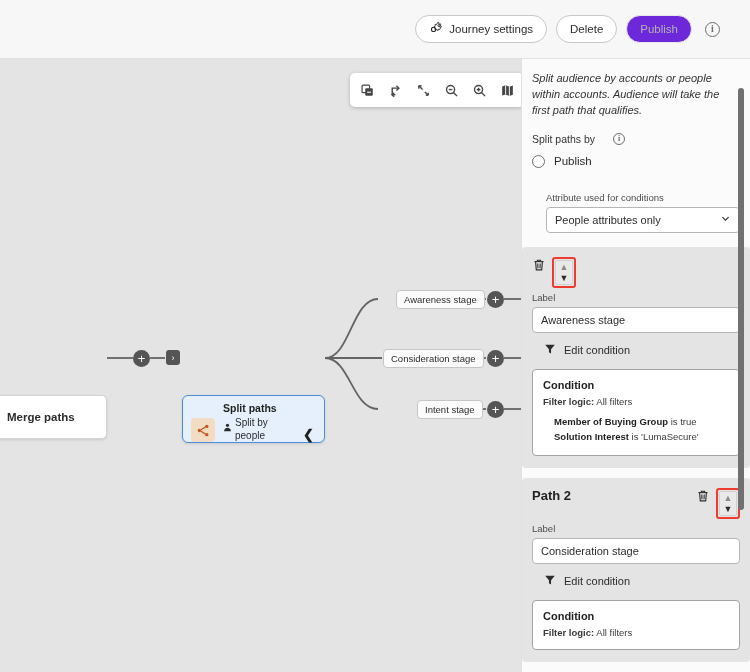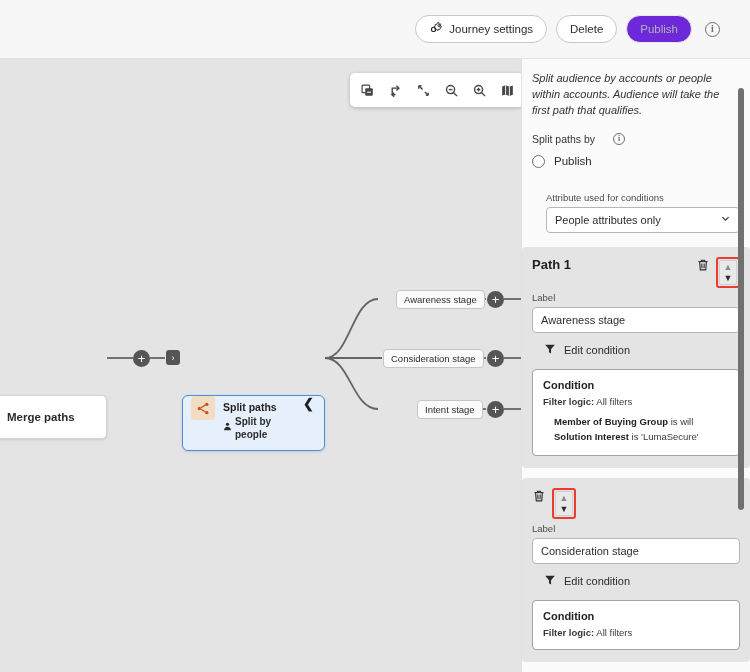--- a/index.html
+++ b/index.html
@@ -62,34 +62,34 @@
   .node-merge {
     position: absolute; left: -48px; top: 336px;
     width: 155px; height: 44px;
     background: #ffffff; border: 1px solid #d4d4d4; border-radius: 5px;
     box-shadow: 0 1px 3px rgba(0,0,0,0.12);
     display: flex; align-items: center; padding-left: 54px;
     font-size: 11.5px; font-weight: bold; color: #2c2c2c;
   }
   .node-split {
     position: absolute; left: 182px; top: 336px;
-    width: 143px; height: 56px;
+    width: 143px; height: 48px;
     background: #e6f0fc; border: 1.6px solid #4b8ce0; border-radius: 6px;
     box-shadow: 0 1px 3px rgba(0,0,0,0.12);
-    display: flex; align-items: flex-start; padding: 0 8px; gap: 8px;
+    display: flex; align-items: flex-end; padding: 0 8px; gap: 8px;
   }
   .split-icon {
     width: 24px; height: 24px; border-radius: 4px;
     background: #f2ddc4; display: flex; align-items: center; justify-content: center;
     flex: 0 0 auto;
   }
   .split-text { flex: 1 1 auto; line-height: 1.25; }
   .split-title { font-size: 10.5px; font-weight: bold; color: #1f1f1f; }
   .split-sub {
-    font-size: 10px; color: #2c2c2c; display: flex; align-items: center; gap: 3px; font-weight: bold;
+    font-size: 10px; color: #2c2c2c; display: flex; align-items: center; gap: 3px;
   }
   .node-chevron {
     flex: 0 0 auto; color: #1f1f1f; font-size: 13px; font-weight: bold;
     cursor: pointer; padding-right: 2px;
   }
 
   .plus-node {
     position: absolute; width: 17px; height: 17px; border-radius: 50%;
     background: #555555; color: #ffffff;
     display: flex; align-items: center; justify-content: center;
@@ -367,87 +367,87 @@
           <span>
             <svg width="11" height="11" viewBox="0 0 16 16" fill="none" stroke="#2c2c2c" stroke-width="1.6">
               <path d="M3.5 6 L8 10.5 L12.5 6"></path>
             </svg>
           </span>
         </div>
       </div>
     </div>
 
     <div style="margin-top:14px;">
-      <div class="path-card">
-        <div class="path-head">
-          <div class="path-title">Path 1</div>
-          <div class="trash-btn">
-            <svg width="14" height="14" viewBox="0 0 16 16" fill="none" stroke="#2c2c2c" stroke-width="1.25">
-              <path d="M2.8 4.1 L13.2 4.1"></path>
-              <path d="M6.2 4.1 L6.2 2.6 L9.8 2.6 L9.8 4.1"></path>
-              <path d="M4.1 4.1 L4.9 13.6 L11.1 13.6 L11.9 4.1"></path>
-              <path d="M6.6 6.3 L6.8 11.6"></path>
-                <path d="M9.4 6.3 L9.2 11.6"></path>
-            </svg>
-          </div>
-          <div class="reorder-wrap">
-            <div class="reorder">
-              <span class="up">▲</span>
-              <span class="down">▼</span>
-            </div>
-          </div>
-        </div>
-        <div class="path-label-txt">Label</div>
-        <input class="text-input" value="Awareness stage" style="">
-        <div class="edit-cond">
-          <span>
-            <svg width="12" height="12" viewBox="0 0 16 16" fill="#2c2c2c">
-              <path d="M1.6 2.4 L14.4 2.4 L9.4 8.2 L9.4 14 L6.6 12.2 L6.6 8.2 Z"></path>
-            </svg>
-          </span>
-          <span>Edit condition</span>
-        </div>
-        <div class="cond-box">
-          <div class="cond-title">Condition</div>
-          <div class="cond-logic">
-            <b>Filter logic:</b>
-            <span>All filters</span>
-          </div>
-          <div class="cond-list">
-            <div class="cond-sub">
-              <b>Member of Buying Group</b>
-              <span>is will</span>
-            </div>
-            <div class="cond-sub">
-              <b>Solution Interest</b>
-              <span>is 'LumaSecure'</span>
-            </div>
-          </div>
-        </div>
-      </div>
-
       <div class="path-card">
         <div class="path-head">
           <div class="trash-btn">
             <svg width="14" height="14" viewBox="0 0 16 16" fill="none" stroke="#2c2c2c" stroke-width="1.25">
               <path d="M2.8 4.1 L13.2 4.1"></path>
               <path d="M6.2 4.1 L6.2 2.6 L9.8 2.6 L9.8 4.1"></path>
               <path d="M4.1 4.1 L4.9 13.6 L11.1 13.6 L11.9 4.1"></path>
               <path d="M6.6 6.3 L6.8 11.6"></path>
                 <path d="M9.4 6.3 L9.2 11.6"></path>
             </svg>
           </div>
           <div class="reorder-wrap">
             <div class="reorder">
               <span class="up">▲</span>
               <span class="down">▼</span>
             </div>
           </div>
         </div>
         <div class="path-label-txt">Label</div>
+        <input class="text-input" value="Awareness stage" style="">
+        <div class="edit-cond">
+          <span>
+            <svg width="12" height="12" viewBox="0 0 16 16" fill="#2c2c2c">
+              <path d="M1.6 2.4 L14.4 2.4 L9.4 8.2 L9.4 14 L6.6 12.2 L6.6 8.2 Z"></path>
+            </svg>
+          </span>
+          <span>Edit condition</span>
+        </div>
+        <div class="cond-box">
+          <div class="cond-title">Condition</div>
+          <div class="cond-logic">
+            <b>Filter logic:</b>
+            <span>All filters</span>
+          </div>
+          <div class="cond-list">
+            <div class="cond-sub">
+              <b>Member of Buying Group</b>
+              <span>is true</span>
+            </div>
+            <div class="cond-sub">
+              <b>Solution Interest</b>
+              <span>is 'LumaSecure'</span>
+            </div>
+          </div>
+        </div>
+      </div>
+
+      <div class="path-card">
+        <div class="path-head">
+          <div class="path-title">Path 2</div>
+          <div class="trash-btn">
+            <svg width="14" height="14" viewBox="0 0 16 16" fill="none" stroke="#2c2c2c" stroke-width="1.25">
+              <path d="M2.8 4.1 L13.2 4.1"></path>
+              <path d="M6.2 4.1 L6.2 2.6 L9.8 2.6 L9.8 4.1"></path>
+              <path d="M4.1 4.1 L4.9 13.6 L11.1 13.6 L11.9 4.1"></path>
+              <path d="M6.6 6.3 L6.8 11.6"></path>
+                <path d="M9.4 6.3 L9.2 11.6"></path>
+            </svg>
+          </div>
+          <div class="reorder-wrap">
+            <div class="reorder">
+              <span class="up">▲</span>
+              <span class="down">▼</span>
+            </div>
+          </div>
+        </div>
+        <div class="path-label-txt">Label</div>
         <input class="text-input" value="Consideration stage" style="">
         <div class="edit-cond">
           <span>
             <svg width="12" height="12" viewBox="0 0 16 16" fill="#2c2c2c">
               <path d="M1.6 2.4 L14.4 2.4 L9.4 8.2 L9.4 14 L6.6 12.2 L6.6 8.2 Z"></path>
             </svg>
           </span>
           <span>Edit condition</span>
         </div>
         <div class="cond-box">

